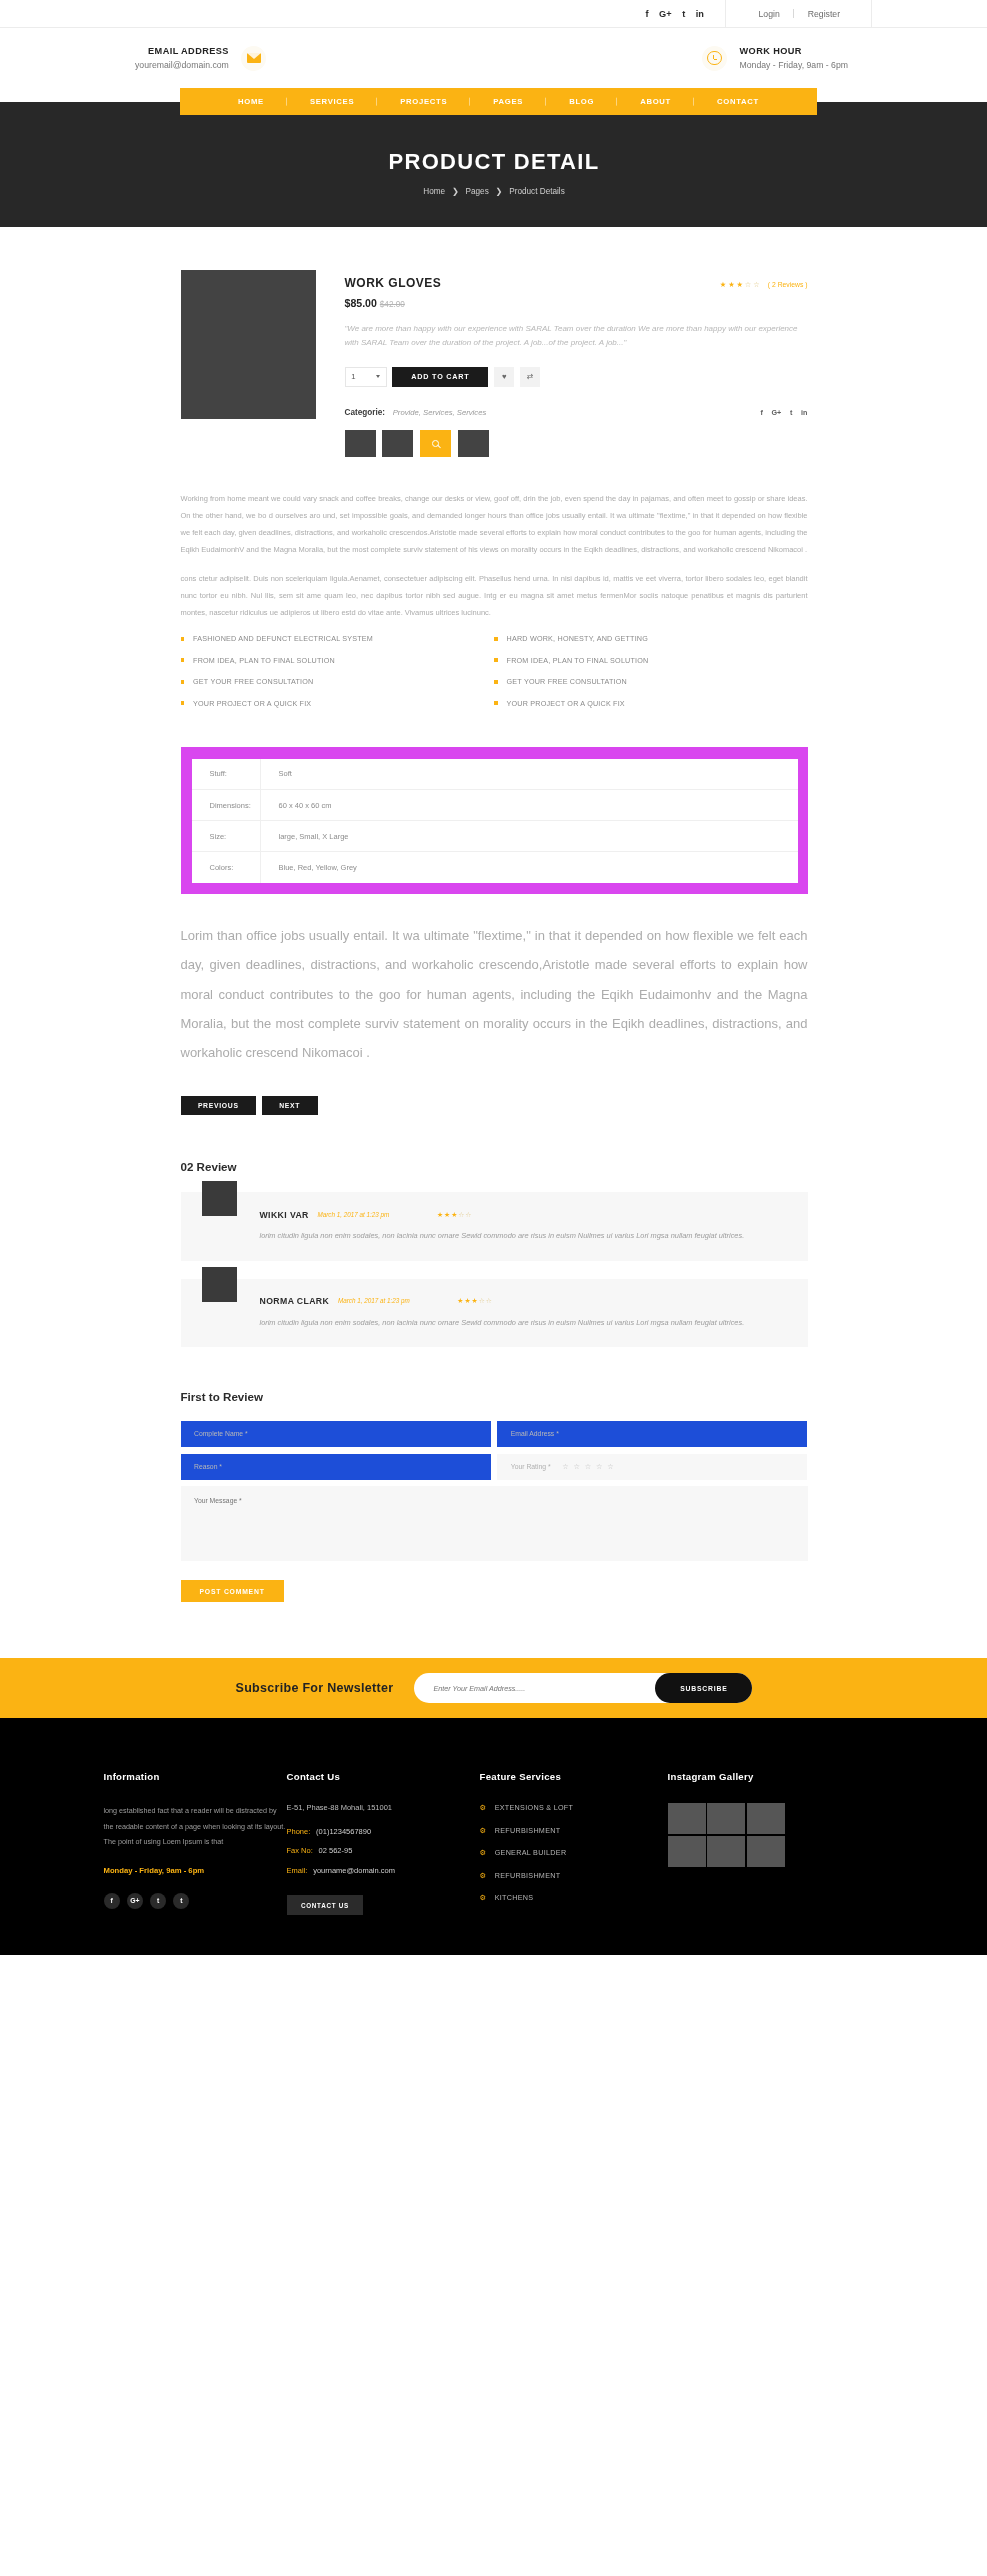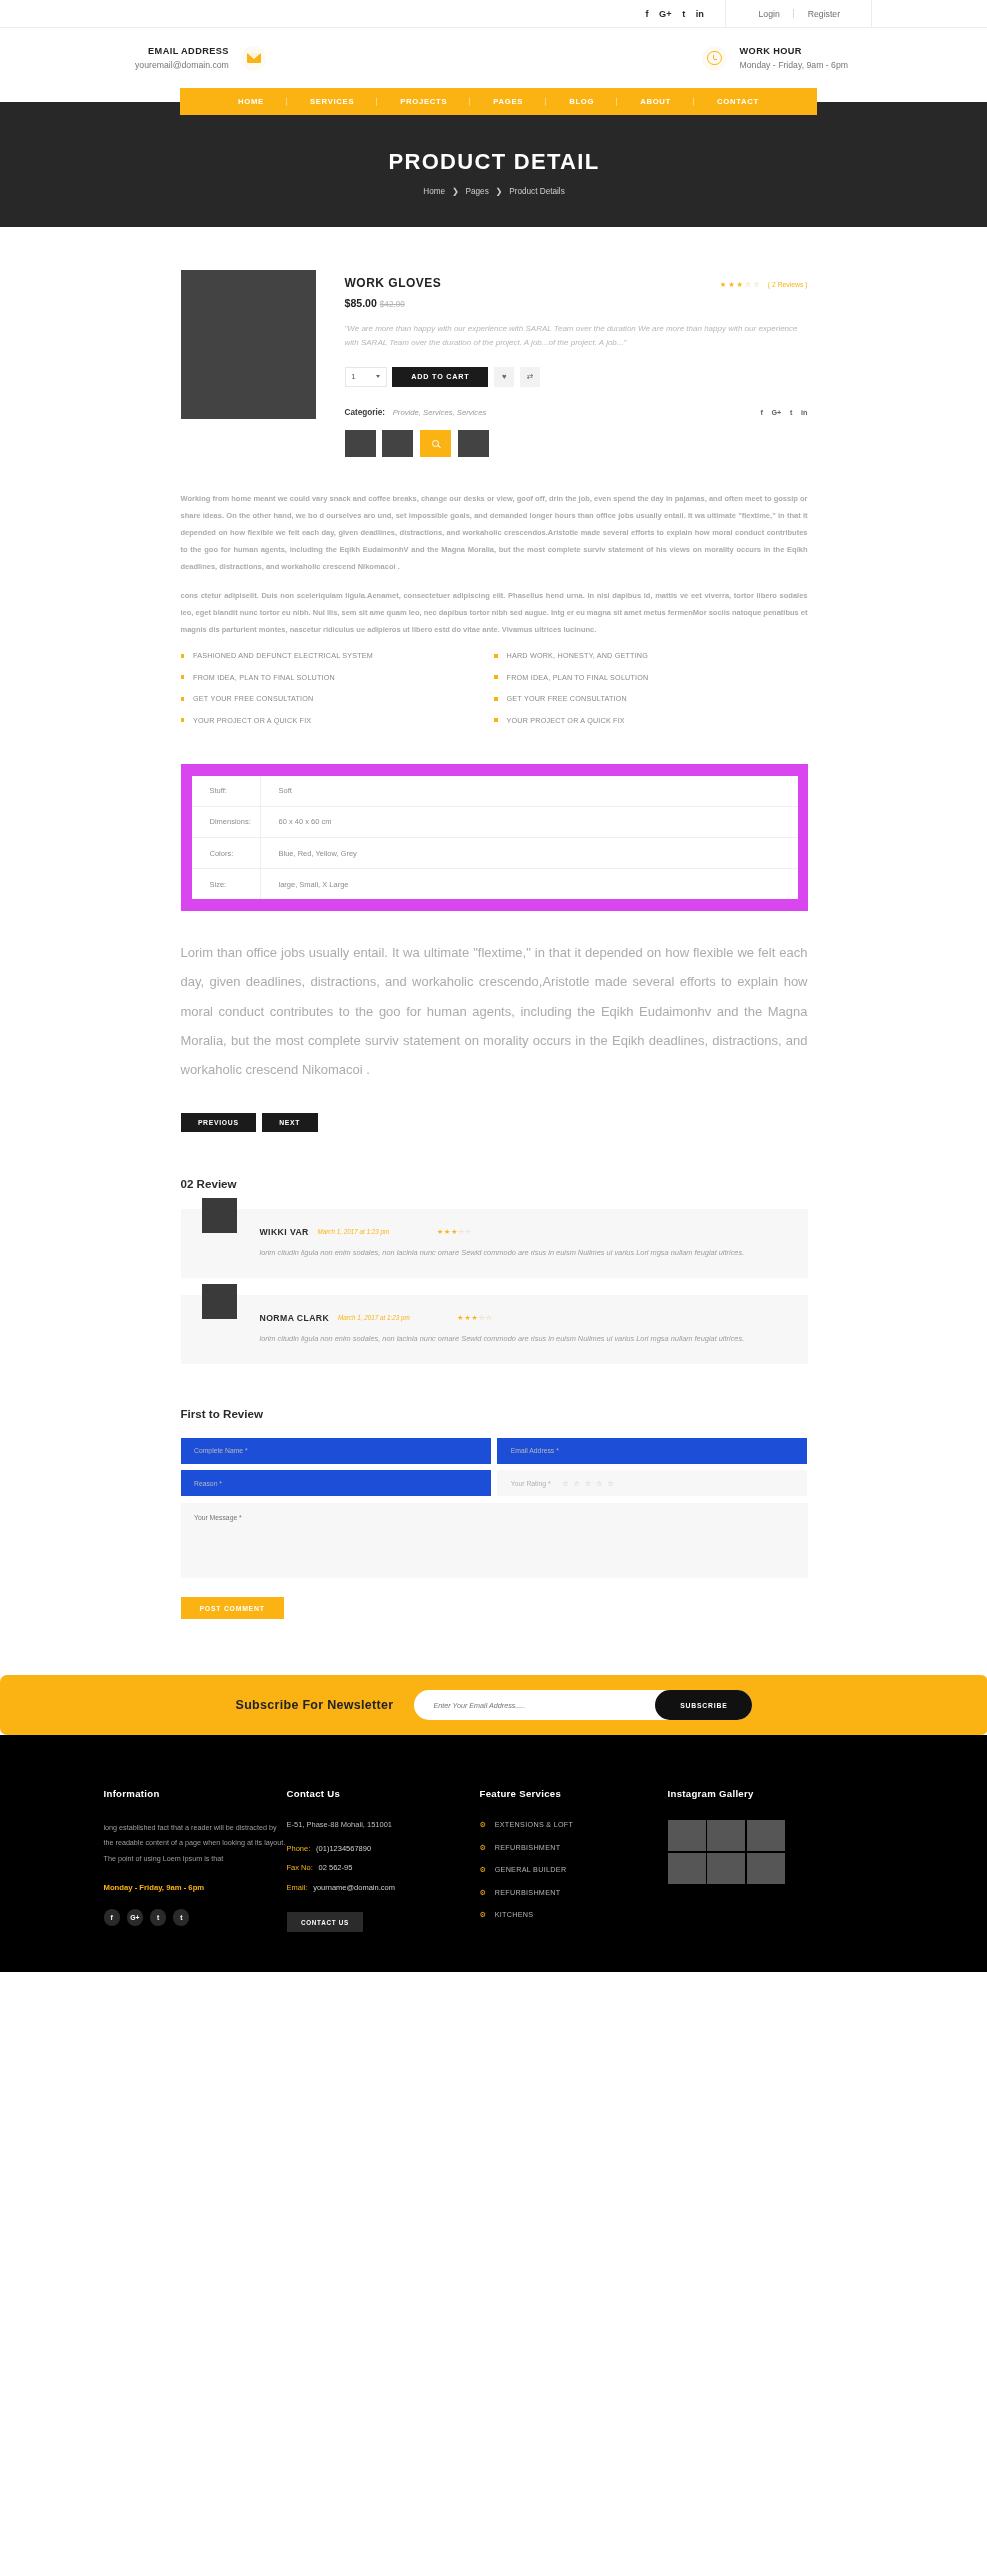--- a/index.html
+++ b/index.html
@@ -119,21 +119,21 @@
   .cat-label { font-size: 8.2px; color: #3a3a3a; font-weight: 600; }
   .cat-values { font-size: 7.7px; color: #9a9a9a; font-style: italic; margin-left: 7.7px; }
   .cat-social { margin-left: auto; display: flex; gap: 8.7px; font-size: 7.2px; color: #5e5e5e; font-weight: bold; }
   .thumbs { display: flex; gap: 6.8px; margin-top: 13.5px; }
   .thumb { width: 31px; height: 27px; background: #434343; }
   .thumb.active { background: #fbb313; display: flex; align-items: center; justify-content: center; }
   .magnify { width: 6.8px; height: 6.8px; border: 1.4px solid #fff; border-radius: 50%; position: relative; }
   .magnify::after { content:""; position:absolute; right:-2.9px; bottom:-1.9px; width:3.9px; height:1.4px; background:#fff; transform: rotate(45deg); }
 
   
-  .body-copy { margin-top: 34px; font-weight: bold; }
+  .body-copy { margin-top: 34px; }
   .body-copy p { font-size: 7.5px; line-height: 2.25; color: #acacac; margin-bottom: 12.5px; text-align: justify; }
 
   
   .feature-cols { display: flex; gap: 0; margin-top: 4.8px; }
   .feature-col { width: 50%; }
   .feature-item { display: flex; align-items: center; gap: 8.7px; margin-bottom: 12.5px; }
   .fdot { width: 3.9px; height: 3.9px; background: #fbb313; flex: 0 0 3.9px; }
   .feature-item span { font-size: 7.2px; color: #8a8a8a; letter-spacing: 0.2px; }
 
   
@@ -181,21 +181,21 @@
   .fld-area {
     background: #f7f7f7; border: none; width: 627px; height: 75px; padding: 10.6px 13.5px;
     font-size: 6.8px; color: #b0b0b0; font-family: inherit; resize: none;
   }
   .btn-post {
     margin-top: 19px; background: #fbb313; color: #fff; border: none; height: 22px; padding: 0 19px;
     font-size: 6.8px; font-weight: bold; letter-spacing: 0.8px; font-family: inherit; cursor: pointer;
   }
 
   
-  .news { margin-top: 56px; background: #fbb313; height: 60px; display: flex; align-items: center; justify-content: center; gap: 21px; border-radius: 7px; }
+  .news { margin-top: 56px; background: #fbb313; height: 60px; display: flex; align-items: center; justify-content: center; gap: 21px; }
   .news-title { font-size: 12.5px; font-weight: bold; color: #232323; letter-spacing: 0.3px; }
   .news-form { width: 338px; height: 30px; background: #fff; border-radius: 15.4px; display: flex; align-items: center; padding-left: 19px; position: relative; }
   .news-input { border: none; background: transparent; font-size: 7.2px; color: #aaa; font-style: italic; font-family: inherit; outline: none; flex: 1; }
   .btn-sub {
     position: absolute; right: 0; top: 0; height: 30px; border-radius: 15.4px; background: #111; color: #fff;
     border: none; padding: 0 25px; font-size: 6.8px; font-weight: bold; letter-spacing: 0.8px; font-family: inherit; cursor: pointer;
   }
 
   
   .footer { background: #000000; padding: 53px 0 39px 0; }
@@ -398,26 +398,26 @@
       <div class="spec-inner">
         <div class="spec-row">
           <div class="spec-k">Stuff:</div>
           <div class="spec-v">Soft</div>
         </div>
         <div class="spec-row">
           <div class="spec-k">Dimensions:</div>
           <div class="spec-v">60 x 40 x 60 cm</div>
         </div>
         <div class="spec-row">
+          <div class="spec-k">Size:</div>
+          <div class="spec-v">large, Small, X Large</div>
+        </div>
+        <div class="spec-row">
           <div class="spec-k">Colors:</div>
           <div class="spec-v">Blue, Red, Yellow, Grey</div>
-        </div>
-        <div class="spec-row">
-          <div class="spec-k">Size:</div>
-          <div class="spec-v">large, Small, X Large</div>
         </div>
       </div>
     </div>
 
     
     <div class="closing">
       <p>Lorim than office jobs usually entail. It wa ultimate "flextime," in that it depended on how flexible we felt each day, given deadlines, distractions, and workaholic crescendo,Aristotle made several efforts to explain how moral conduct contributes to the goo for human agents, including the Eqikh Eudaimonhv and the Magna Moralia, but the most complete surviv statement on morality occurs in the Eqikh deadlines, distractions, and workaholic crescend Nikomacoi .</p>
     </div>
     <div class="pn-row">
       <button class="pn-btn">PREVIOUS</button>

